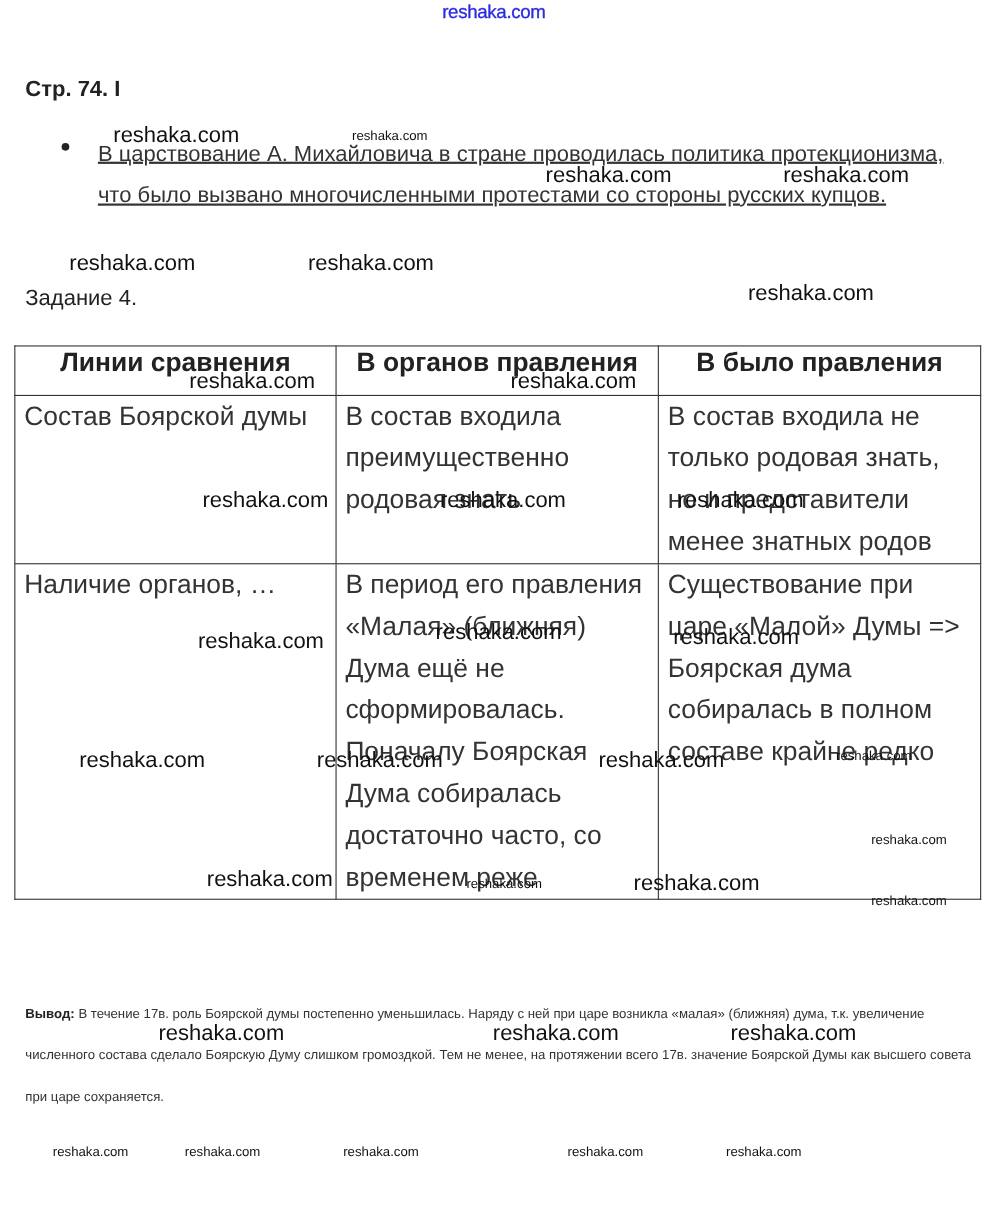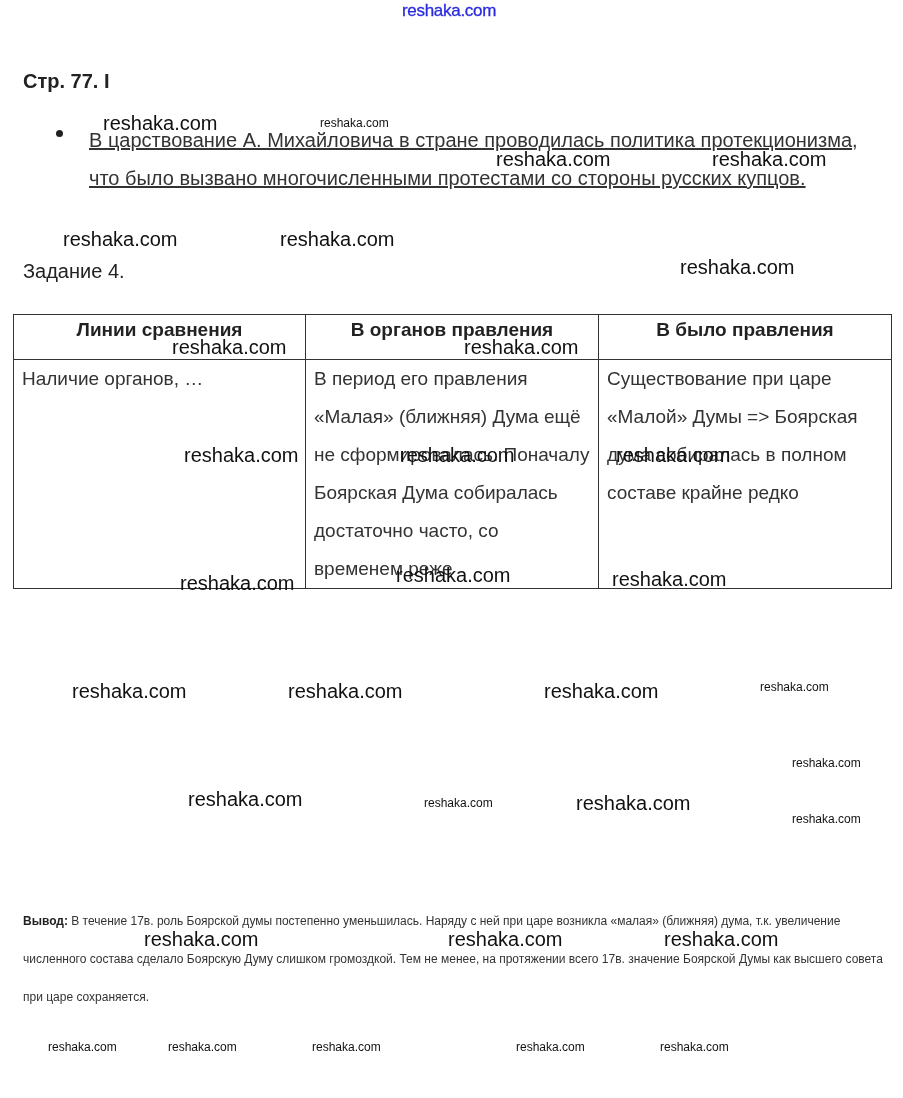--- a/index.html
+++ b/index.html
@@ -19,21 +19,21 @@
     left: 89px; top: 121px; width: 780px; font-size: 20px; line-height: 38px; color: #333; text-decoration: underline;
   }
   .task-title { left: 23px; top: 260px; font-size: 20px; font-weight: normal; color: #222; }
 
   table.cmp {
     position: absolute; left: 13px; top: 314px; width: 878px;
     border-collapse: collapse; table-layout: fixed;
   }
   table.cmp th, table.cmp td {
     border: 1.5px solid #333; vertical-align: top; padding: 0 8px;
-    font-size: 19px; color: #333; text-align: left;
+    font-size: 24px; color: #333; text-align: left;
   }
   table.cmp th {
     font-weight: bold; text-align: center; color: #222; height: 38px;
     line-height: 30px; padding-top: 0; padding-bottom: 6px;
   }
   table.cmp td { line-height: 38px; padding-top: 0; }
   col.c1 { width: 292px; } col.c2 { width: 293px; } col.c3 { width: 293px; }
   tr.r1 td { height: 115px; }
   tr.r2 td { height: 152px; }
   tr.r3 td { height: 228px; }
@@ -45,41 +45,46 @@
 
   .wm { position: absolute; color: #111; font-family: "Liberation Sans", sans-serif; white-space: nowrap; }
   .wm.big { font-size: 20px; }
   .wm.small { font-size: 12px; }
 </style>
 </head>
 <body>
 
 <div class="abs top-wm">reshaka.com</div>
 
-<div class="abs page-title">Стр. 77. I</div>
+<div class="abs page-title">Стр. 74. I</div>
 
 <div class="abs bullet-dot"></div>
 <div class="abs bullet-text">В царствование А. Михайловича в стране проводилась политика протекционизма, что было вызвано многочисленными протестами со стороны русских купцов.</div>
 
 <div class="abs task-title">Задание 4.</div>
 
 <table class="cmp">
   <colgroup>
       <col class="c1">
       <col class="c2">
       <col class="c3">
     </colgroup>
   <thead>
     <tr>
       <th>Линии сравнения</th>
       <th>В органов правления</th>
       <th>В было правления</th>
     </tr>
   </thead>
   <tbody>
+    <tr class="r2">
+      <td>Состав Боярской думы</td>
+      <td>В состав входила преимущественно родовая знать</td>
+      <td>В состав входила не только родовая знать, но и представители менее знатных родов</td>
+    </tr>
     <tr class="r3">
       <td>Наличие органов, …</td>
       <td>В период его правления «Малая» (ближняя) Дума ещё не сформировалась. Поначалу Боярская Дума собиралась достаточно часто, со временем реже</td>
       <td>Существование при царе «Малой» Думы =&gt; Боярская дума собиралась в полном составе крайне редко</td>
     </tr>
   </tbody>
 </table>
 
 <div class="abs concl"><b>Вывод:</b><span> В течение 17в. роль Боярской думы постепенно уменьшилась. Наряду с ней при царе возникла «малая» (ближняя) дума, т.к. увеличение численного состава сделало Боярскую Думу слишком громоздкой. Тем не менее, на протяжении всего 17в. значение Боярской Думы как высшего совета при царе сохраняется.</span></div>
 

